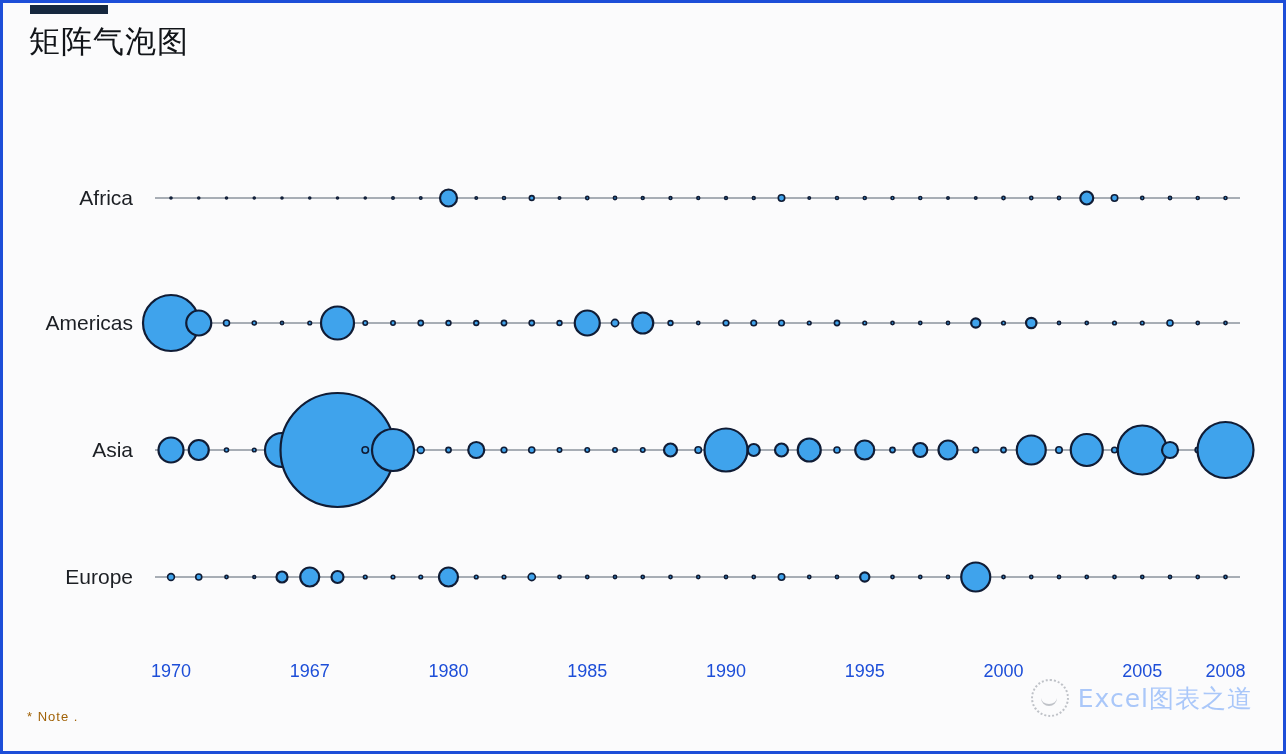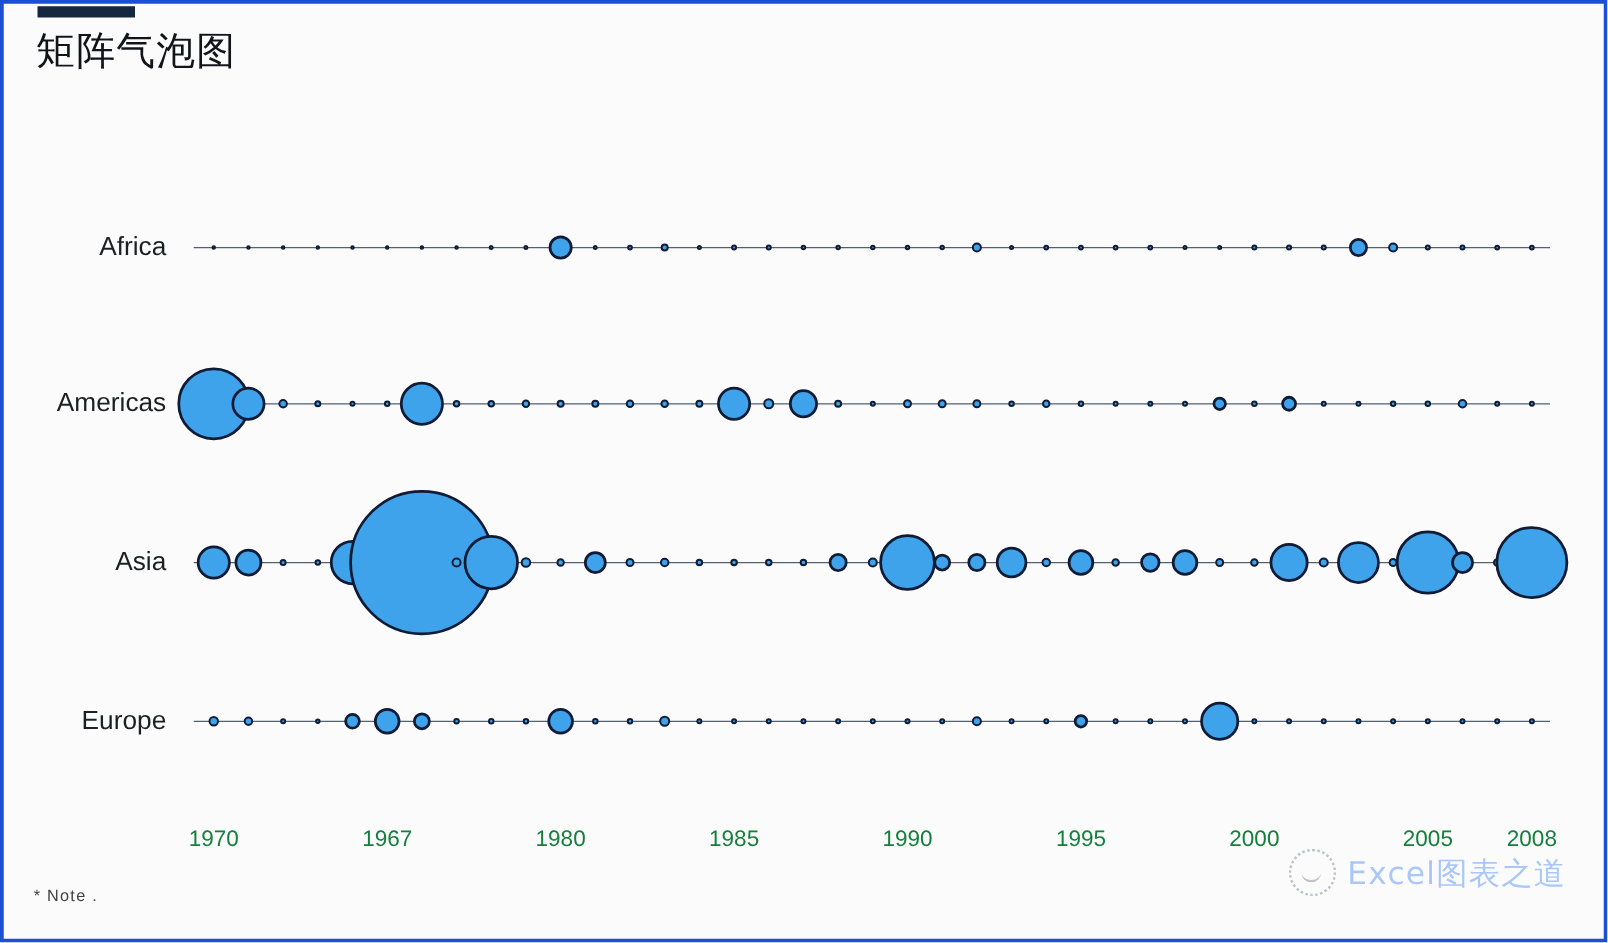--- a/index.html
+++ b/index.html
@@ -48,32 +48,32 @@
     font-size: 21px;
     color: #1c1f24;
     text-align: right;
     transform: translateY(-50%);
     white-space: nowrap;
     font-family: Liberation Sans, sans-serif;
   }
   .tick-label {
     position: absolute;
     font-size: 18px;
-    color: #15803d;
+    color: #1d4ed8;
     text-align: left;
     transform: translateX(-50%);
     white-space: nowrap;
     font-family: "Liberation Sans", sans-serif;
   }
   #footnote {
     position: absolute;
     left: 24px;
     top: 706px;
     font-size: 13px;
-    color: #404040;
+    color: #a16207;
     letter-spacing: 1px;
     white-space: nowrap;
   }
   #watermark {
     position: absolute;
     right: 30px;
     top: 676px;
     display: flex;
     align-items: center;
     gap: 9px;

